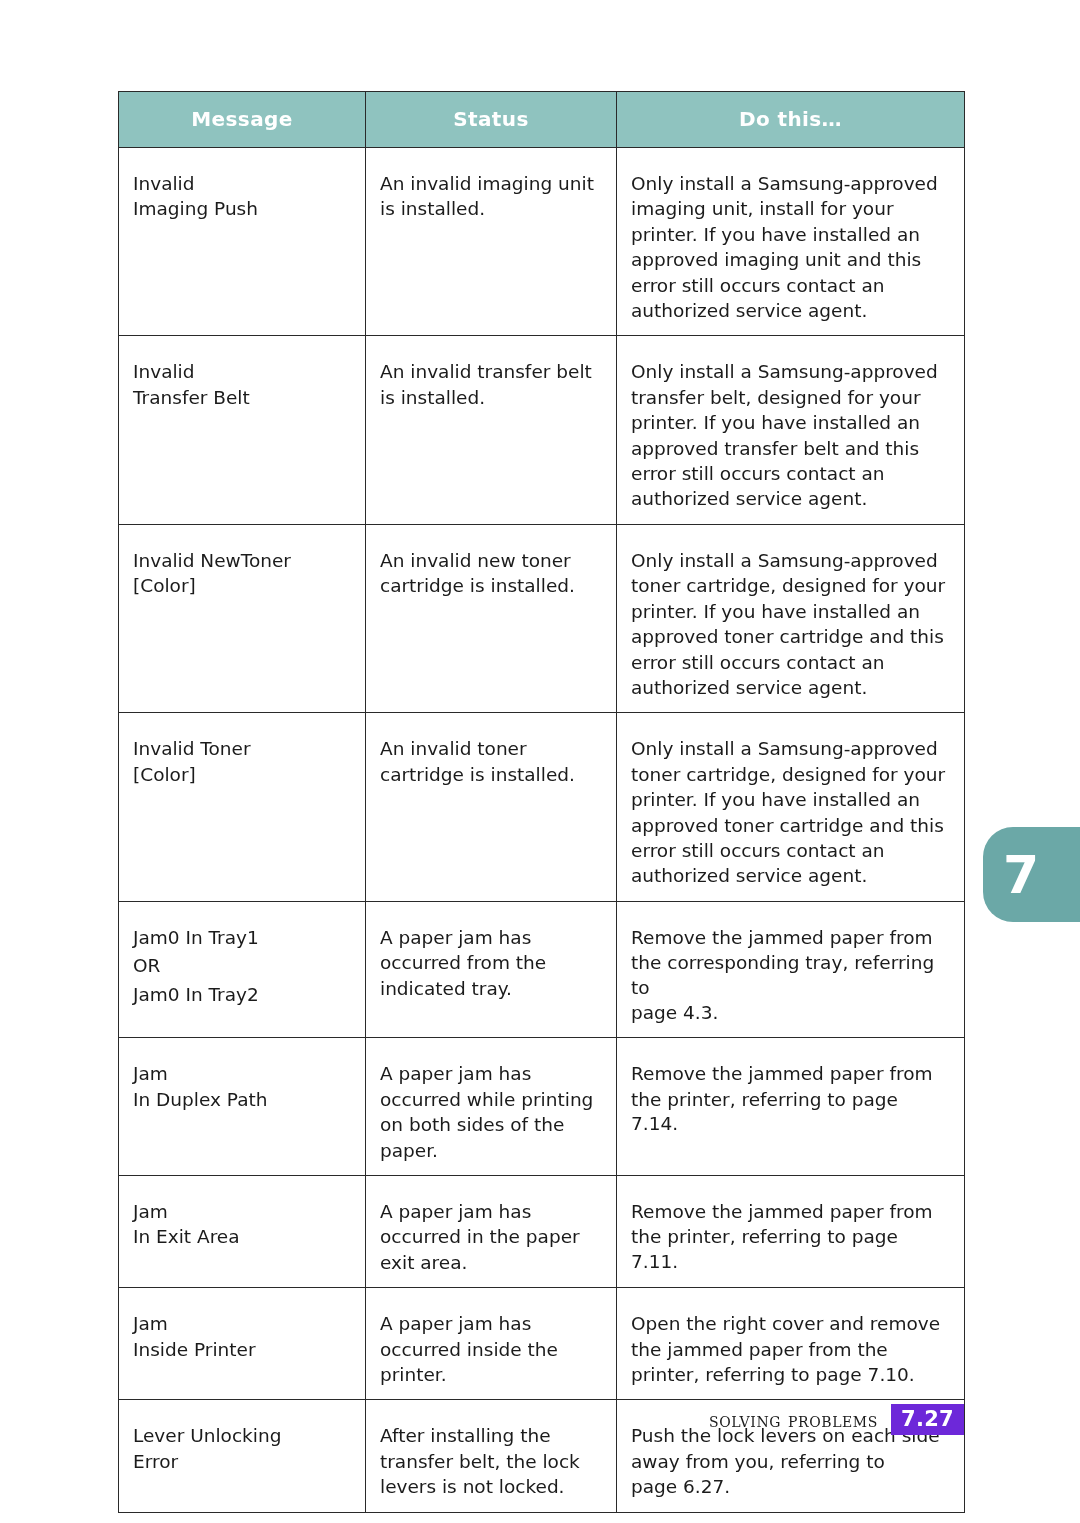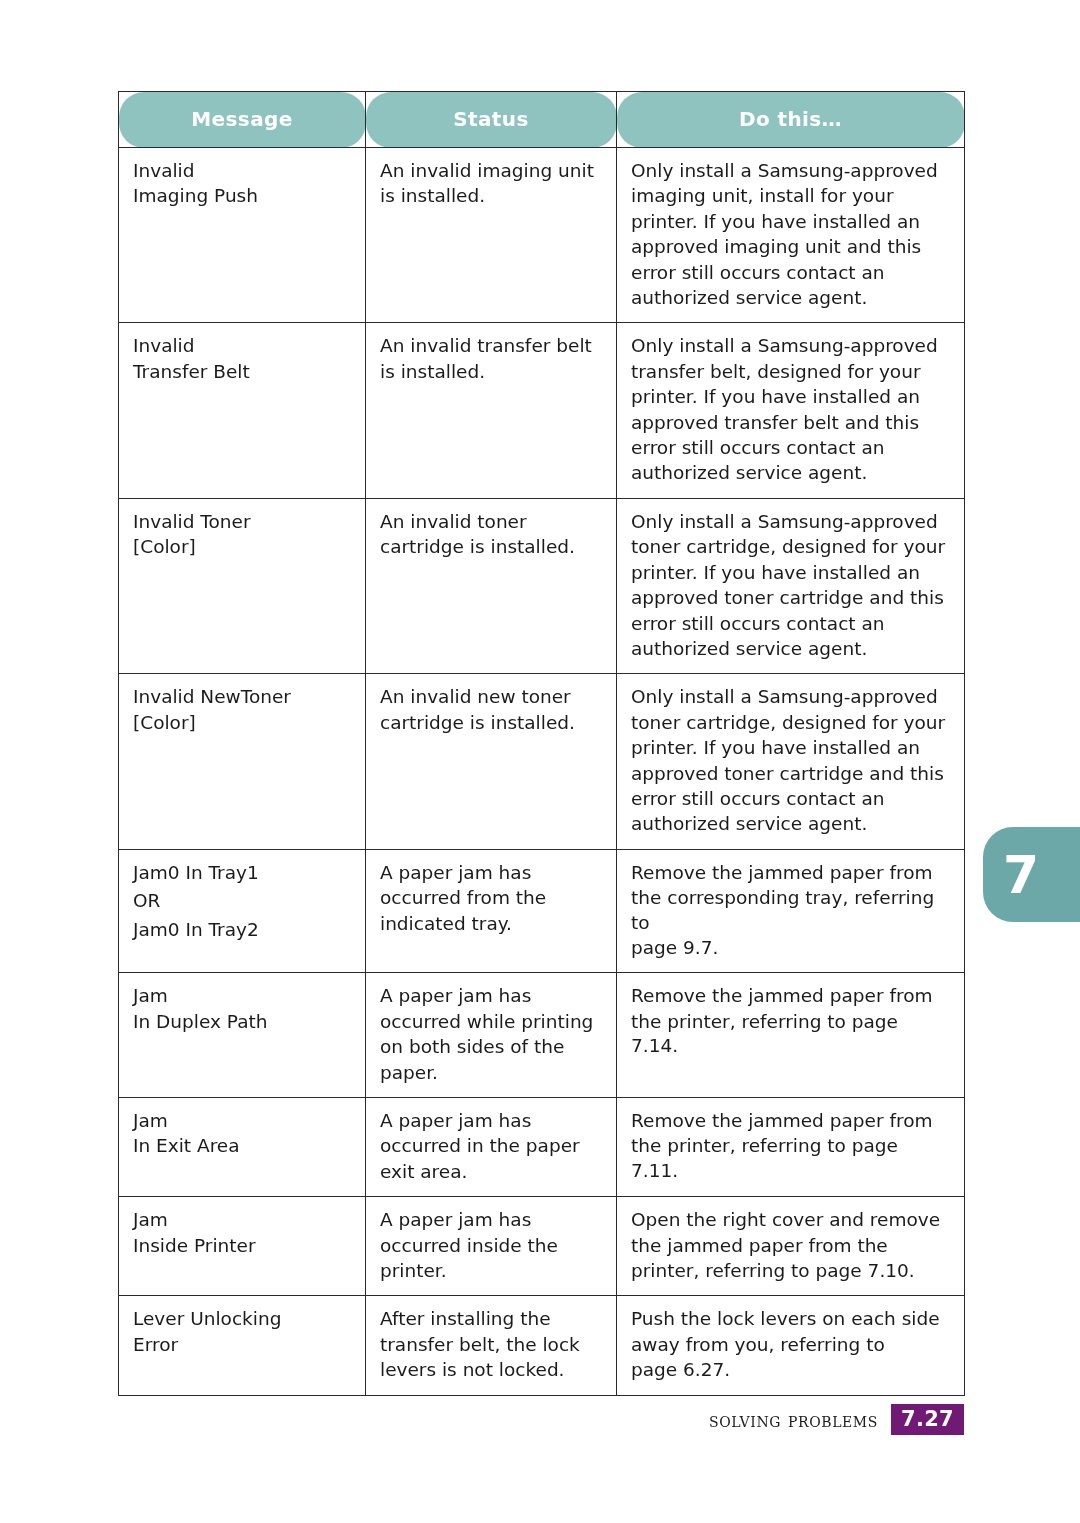--- a/index.html
+++ b/index.html
@@ -63,28 +63,27 @@
   .msg-table thead th {
     background: #8FC3BF;
     color: #ffffff;
     font-size: 20px;
     font-weight: bold;
     text-align: center;
     padding: 11px 4px 12px 4px;
     letter-spacing: 0.4px;
     height: 56px;
     vertical-align: middle;
-    border-radius: 25px;
   }
 
   .msg-table tbody td {
     font-size: 18.5px;
     color: #1b1b1b;
     line-height: 1.32;
-    padding: 11px 14px 12px 14px;
+    padding: 24px 14px 12px 14px;
     font-weight: 400;
   }
   .msg-table tbody td p {
     margin: 0;
   }
   .msg-table tbody td p + p {
     margin-top: 1px;
   }
   .msg-table tbody td.spaced p + p {
     margin-top: 4px;
@@ -103,21 +102,21 @@
   }
   .footer-title {
     font-family: "DejaVu Serif", "Liberation Serif", serif;
     font-size: 20px;
     color: #1b1b1b;
     letter-spacing: 0.6px;
     font-variant: small-caps;
     text-transform: lowercase;
   }
   .footer-page {
-    background: #701a75;
+    background: #6d28d9;
     color: #ffffff;
     font-size: 21px;
     font-weight: bold;
     padding: 3px 10px 4px 10px;
     line-height: 1.15;
     letter-spacing: 0.3px;
   }
 </style>
 </head>
 <body>
@@ -171,43 +170,43 @@
           <p>Only install a Samsung-approved</p>
           <p>transfer belt, designed for your</p>
           <p>printer. If you have installed an</p>
           <p>approved transfer belt and this</p>
           <p>error still occurs contact an</p>
           <p>authorized service agent.</p>
         </td>
       </tr>
       <tr style="height: 165px;">
         <td>
-          <p>Invalid Toner</p>
+          <p>Invalid NewToner</p>
           <p>[Color]</p>
         </td>
         <td>
-          <p>An invalid toner</p>
+          <p>An invalid new toner</p>
           <p>cartridge is installed.</p>
         </td>
         <td>
           <p>Only install a Samsung-approved</p>
           <p>toner cartridge, designed for your</p>
           <p>printer. If you have installed an</p>
           <p>approved toner cartridge and this</p>
           <p>error still occurs contact an</p>
           <p>authorized service agent.</p>
         </td>
       </tr>
       <tr style="height: 165px;">
         <td>
-          <p>Invalid NewToner</p>
+          <p>Invalid Toner</p>
           <p>[Color]</p>
         </td>
         <td>
-          <p>An invalid new toner</p>
+          <p>An invalid toner</p>
           <p>cartridge is installed.</p>
         </td>
         <td>
           <p>Only install a Samsung-approved</p>
           <p>toner cartridge, designed for your</p>
           <p>printer. If you have installed an</p>
           <p>approved toner cartridge and this</p>
           <p>error still occurs contact an</p>
           <p>authorized service agent.</p>
         </td>
@@ -219,21 +218,21 @@
           <p>Jam0 In Tray2</p>
         </td>
         <td>
           <p>A paper jam has</p>
           <p>occurred from the</p>
           <p>indicated tray.</p>
         </td>
         <td>
           <p>Remove the jammed paper from</p>
           <p>the corresponding tray, referring to</p>
-          <p>page 9.7.</p>
+          <p>page 4.3.</p>
         </td>
       </tr>
       <tr style="height: 122px;">
         <td>
           <p>Jam</p>
           <p>In Duplex Path</p>
         </td>
         <td>
           <p>A paper jam has</p>
           <p>occurred while printing</p>

